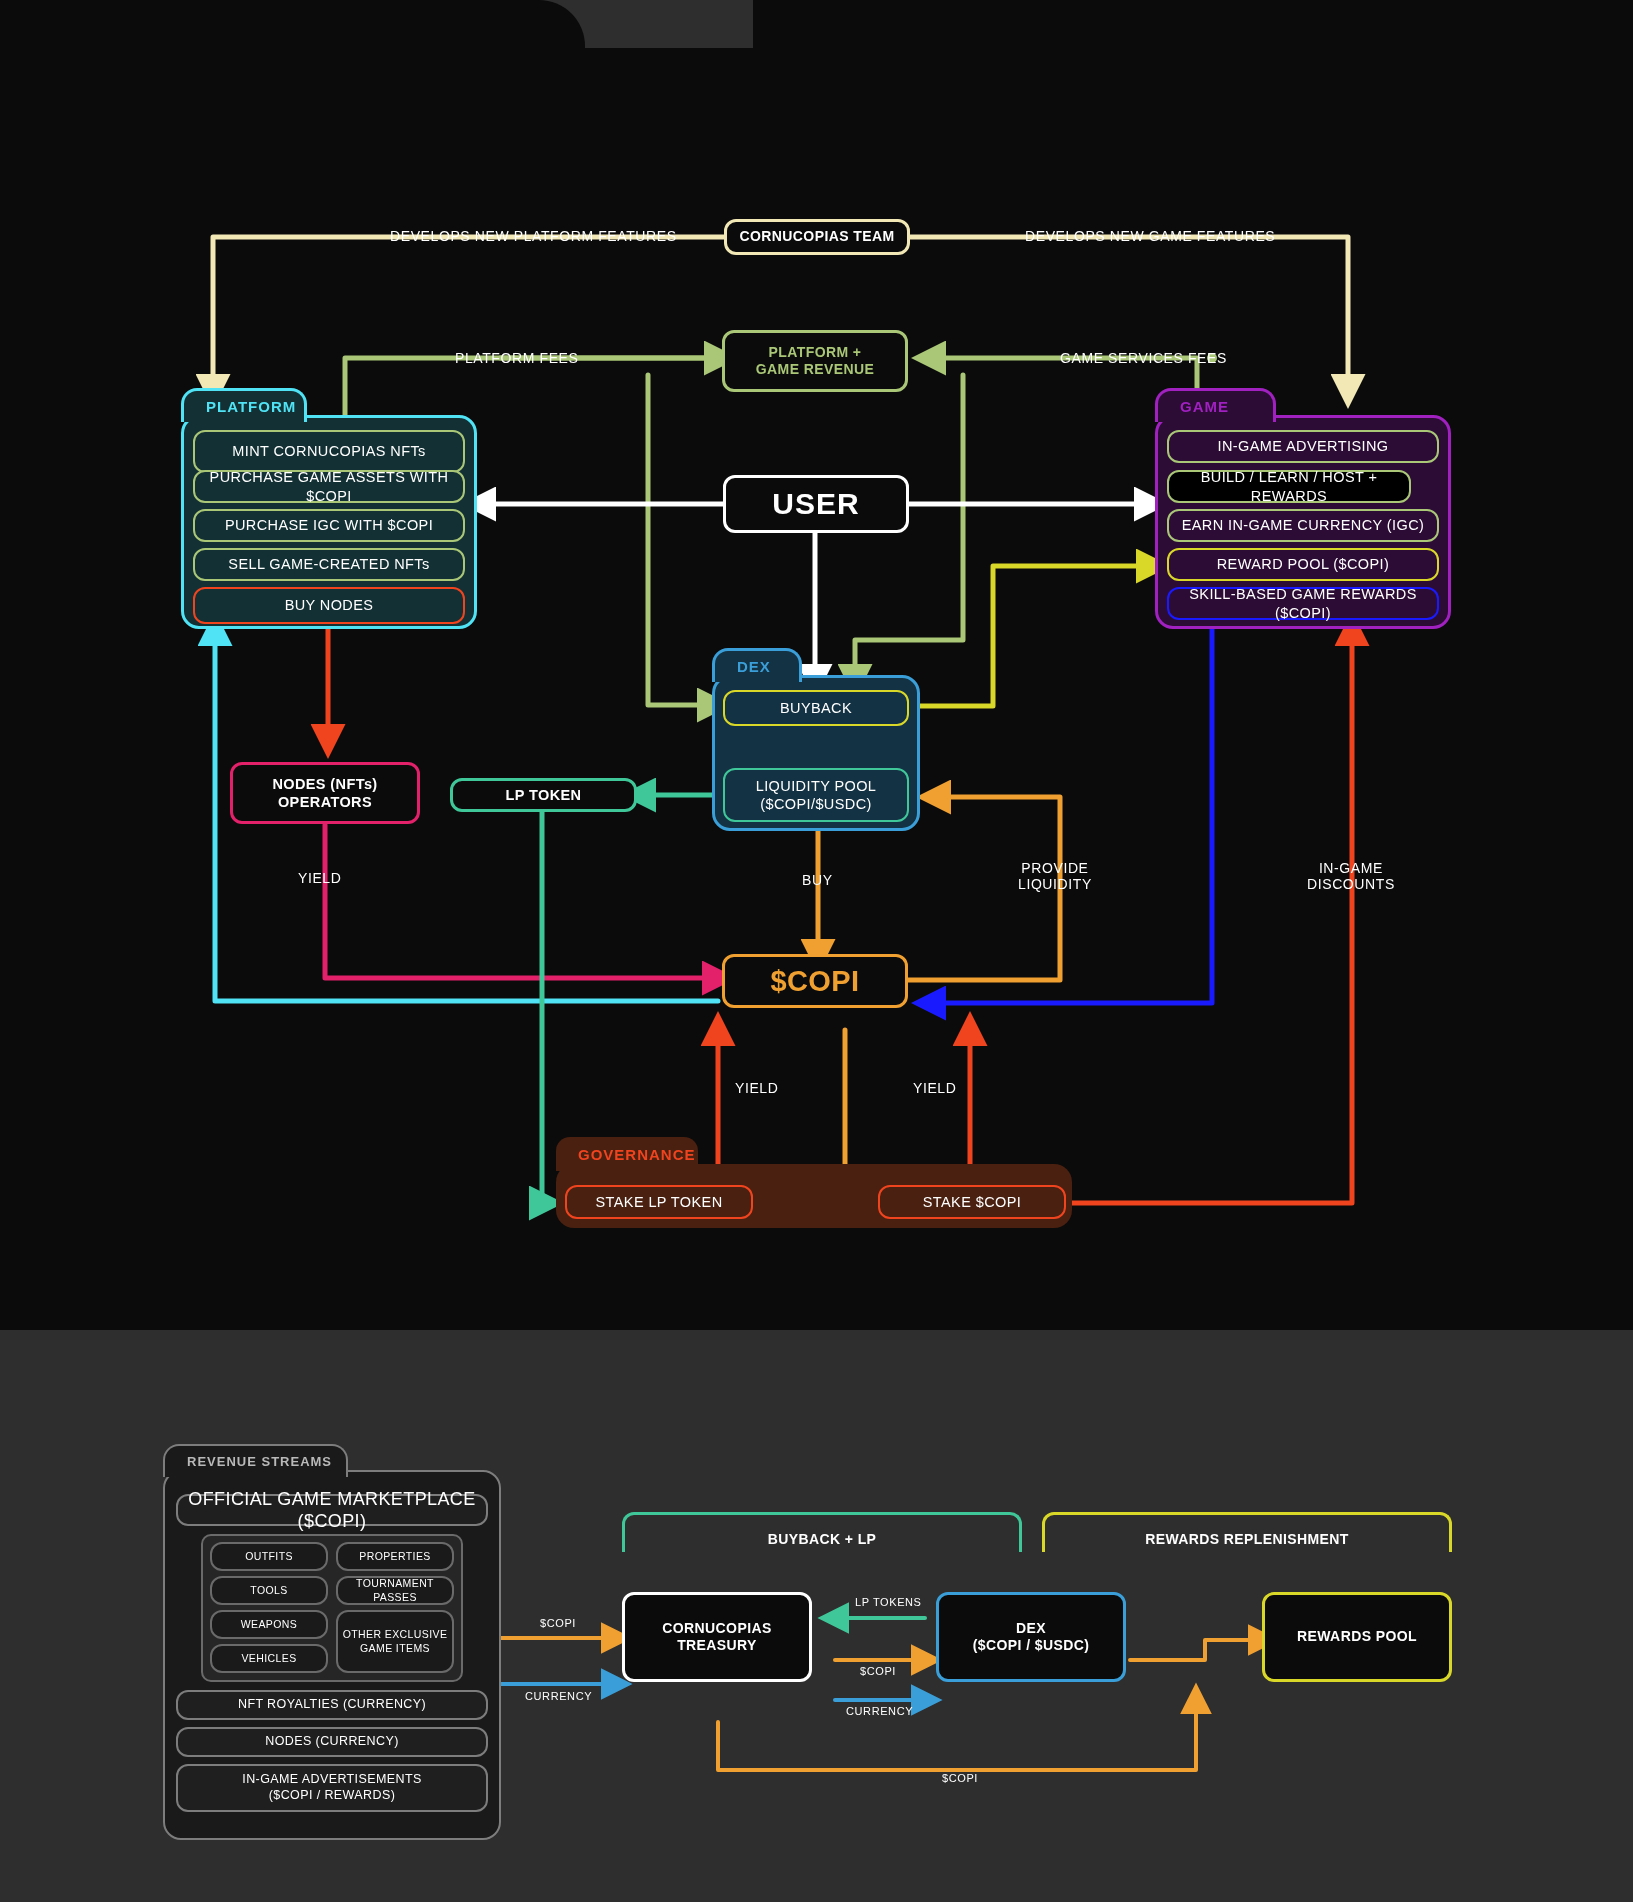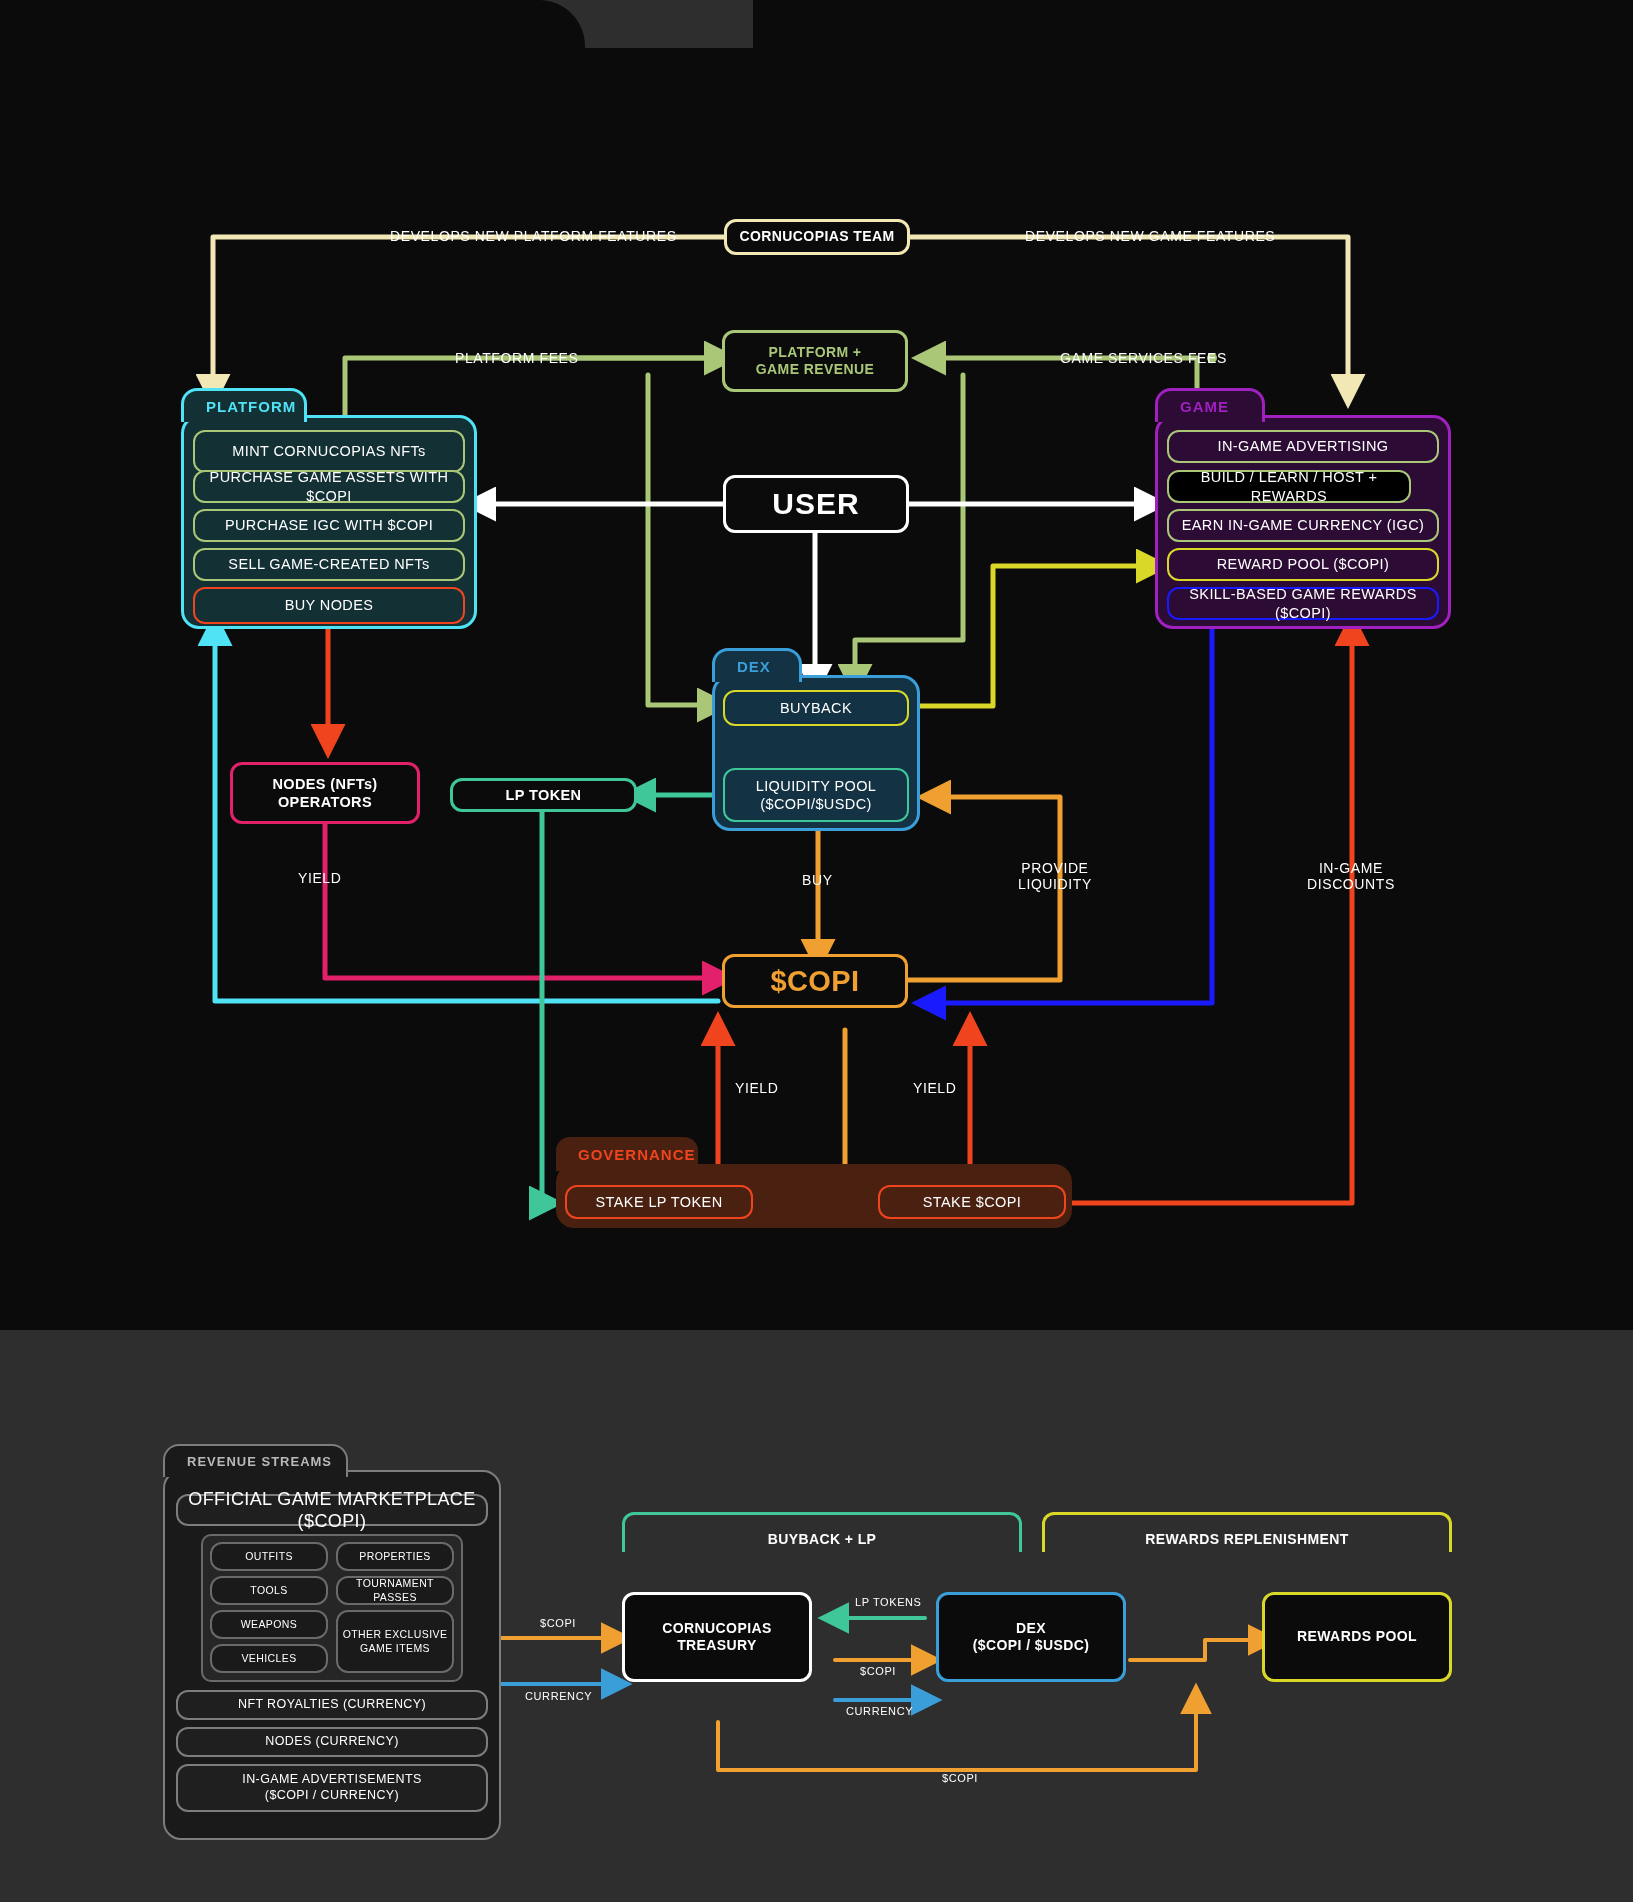--- a/index.html
+++ b/index.html
@@ -211,21 +211,21 @@
 
   <div class="grp-tab" style="left:181px; top:388px; width:126px; height:34px; background:#133034; border:3px solid #4fe3f5; border-bottom:none; color:#4fe3f5;">PLATFORM</div>
   <div class="grp" style="left:181px; top:415px; width:296px; height:214px; background:#133034; border:3px solid #4fe3f5;"></div>
 
   <div class="nd" style="left:193px; top:430px; width:272px; height:43px; border:2.5px solid #a9c777; background:#133034;">MINT CORNUCOPIAS NFTs</div>
   <div class="nd" style="left:193px; top:470px; width:272px; height:33px; border:2.5px solid #a9c777; background:#133034;">PURCHASE GAME ASSETS WITH $COPI</div>
   <div class="nd" style="left:193px; top:509px; width:272px; height:33px; border:2.5px solid #a9c777; background:#133034;">PURCHASE IGC WITH $COPI</div>
   <div class="nd" style="left:193px; top:548px; width:272px; height:33px; border:2.5px solid #a9c777; background:#133034;">SELL GAME-CREATED NFTs</div>
   <div class="nd" style="left:193px; top:587px; width:272px; height:37px; border:2.5px solid #f0441f; background:#133034;">BUY NODES</div>
 
-  <div class="grp-tab" style="left:1155px; top:388px; width:110px; height:34px; background:#2c0c35; border:3px solid #a020c0; border-bottom:none; color:#a020c0;">GAME</div>
+  <div class="grp-tab" style="left:1155px; top:388px; width:121px; height:34px; background:#2c0c35; border:3px solid #a020c0; border-bottom:none; color:#a020c0;">GAME</div>
   <div class="grp" style="left:1155px; top:415px; width:296px; height:214px; background:#2c0c35; border:3px solid #a020c0;"></div>
 
   <div class="nd" style="left:1167px; top:430px; width:272px; height:33px; border:2.5px solid #a9c777; background:#2c0c35;">IN-GAME ADVERTISING</div>
   <div class="nd" style="left:1167px; top:470px; width:244px; height:33px; border:2.5px solid #a9c777; background:#000000;">BUILD / LEARN / HOST + REWARDS</div>
   <div class="nd" style="left:1167px; top:509px; width:272px; height:33px; border:2.5px solid #a9c777; background:#2c0c35;">EARN IN-GAME CURRENCY (IGC)</div>
   <div class="nd" style="left:1167px; top:548px; width:272px; height:33px; border:2.5px solid #d9d829; background:#2c0c35;">REWARD POOL ($COPI)</div>
   <div class="nd" style="left:1167px; top:587px; width:272px; height:33px; border:2.5px solid #1a1aff; background:#2c0c35;">SKILL-BASED GAME REWARDS ($COPI)</div>
 
   <div class="grp-tab" style="left:712px; top:648px; width:90px; height:34px; background:#133243; border:3px solid #3a9fd8; border-bottom:none; color:#3a9fd8;">DEX</div>
   <div class="grp" style="left:712px; top:675px; width:208px; height:156px; background:#133243; border:3px solid #3a9fd8;"></div>
@@ -269,21 +269,21 @@
   <div class="nd" style="left:210px; top:1644px; width:118px; height:29px; border:2px solid #6a6a6a; background:#1a1a1a; font-size:10.5px;">VEHICLES</div>
 
   <div class="nd" style="left:336px; top:1542px; width:118px; height:29px; border:2px solid #6a6a6a; background:#1a1a1a; font-size:10.5px;">PROPERTIES</div>
   <div class="nd" style="left:336px; top:1576px; width:118px; height:29px; border:2px solid #6a6a6a; background:#1a1a1a; font-size:10.5px;">TOURNAMENT PASSES</div>
   <div class="nd" style="left:336px; top:1610px; width:118px; height:63px; border:2px solid #6a6a6a; background:#1a1a1a; font-size:10.5px; white-space:pre-line;">OTHER EXCLUSIVE
 GAME ITEMS</div>
 
   <div class="nd" style="left:176px; top:1690px; width:312px; height:30px; border:2px solid #7d7d7d; background:#1f1f1f; font-size:12.5px;">NFT ROYALTIES (CURRENCY)</div>
   <div class="nd" style="left:176px; top:1727px; width:312px; height:30px; border:2px solid #7d7d7d; background:#1f1f1f; font-size:12.5px;">NODES (CURRENCY)</div>
   <div class="nd" style="left:176px; top:1764px; width:312px; height:48px; border:2px solid #7d7d7d; background:#1f1f1f; font-size:12.5px; white-space:pre-line;">IN-GAME ADVERTISEMENTS
-($COPI / CURRENCY)</div>
+($COPI / REWARDS)</div>
 
   <div class="nd bold" style="left:622px; top:1512px; width:400px; height:40px; border:3px solid #3fc79a; border-top-width:3px; background:transparent; color:#fff; font-size:14px; border-radius:12px 12px 0 0; border-bottom:none; align-items:flex-end; padding-bottom:4px;">BUYBACK + LP</div>
   <div class="nd bold" style="left:622px; top:1592px; width:190px; height:90px; border:3px solid #fff; background:#0b0b0b; font-size:14px; white-space:pre-line;">CORNUCOPIAS
 TREASURY</div>
 
   <div class="nd bold" style="left:1042px; top:1512px; width:410px; height:40px; border:3px solid #d9d829; background:transparent; color:#fff; font-size:14px; border-radius:12px 12px 0 0; border-bottom:none; align-items:flex-end; padding-bottom:4px;">REWARDS REPLENISHMENT</div>
   <div class="nd bold" style="left:936px; top:1592px; width:190px; height:90px; border:3px solid #3a9fd8; background:#0b0b0b; font-size:14px; white-space:pre-line;">DEX
 ($COPI / $USDC)</div>
   <div class="nd bold" style="left:1262px; top:1592px; width:190px; height:90px; border:3px solid #d9d829; background:#0b0b0b; font-size:14px;">REWARDS POOL</div>
 

